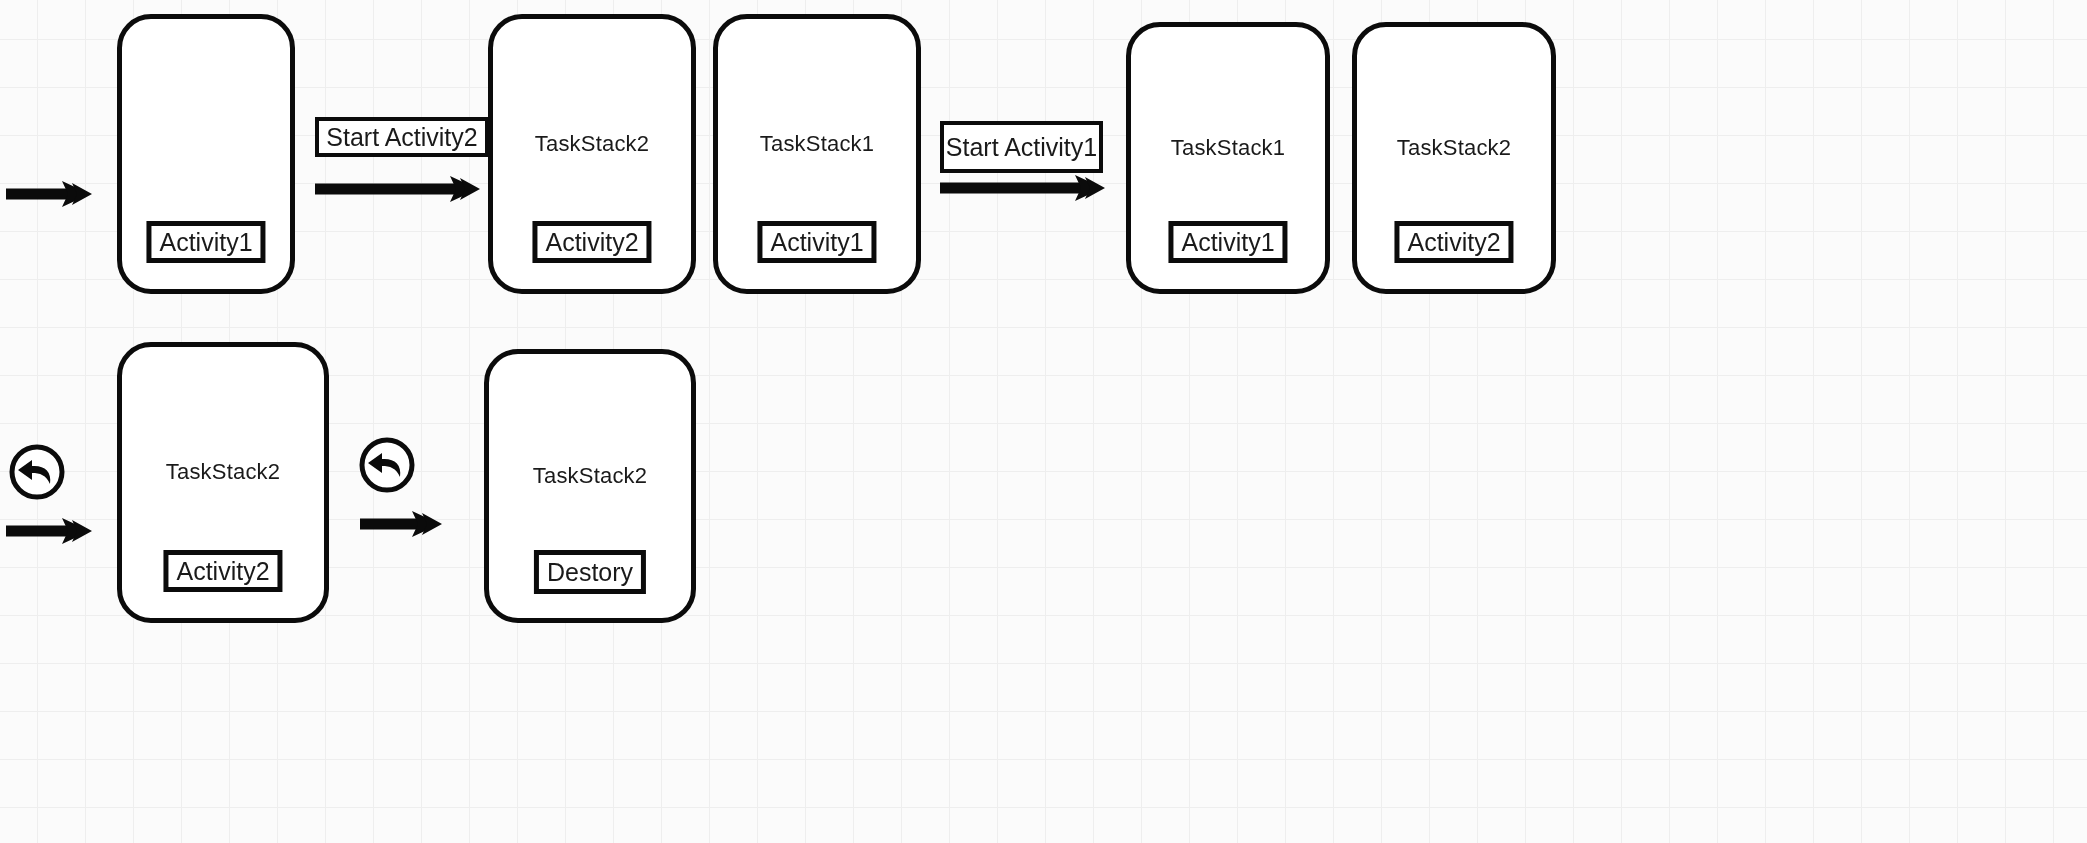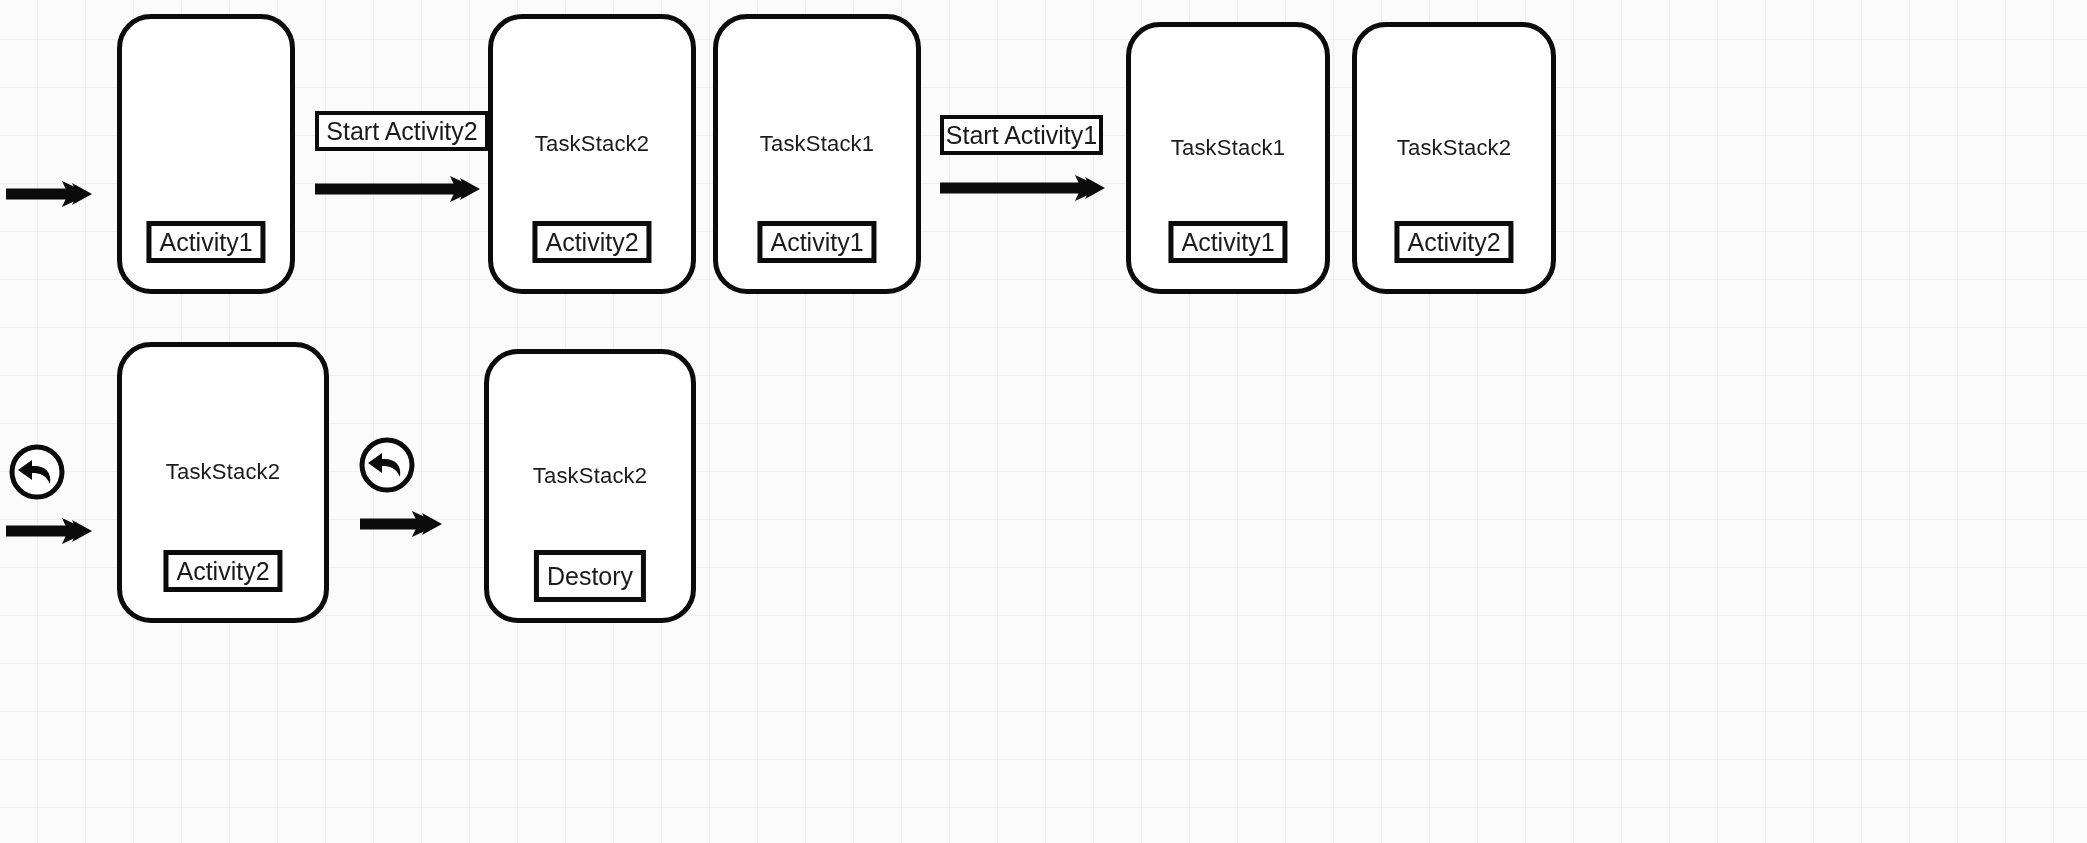--- a/index.html
+++ b/index.html
@@ -105,25 +105,25 @@
     <div class="chip" style="height: 40px; left: 50%; transform: translateX(-50%); top: 194px;">Activity2</div>
   </div>
 
   <div class="stack" id="stack-5" style="left: 117px; top: 342px; width: 212px; height: 281px;">
     <div class="stack-title" style="top: 112.07px;">TaskStack2</div>
     <div class="chip" style="height: 40px; left: 50%; transform: translateX(-50%); top: 203px;">Activity2</div>
   </div>
 
   <div class="stack" id="stack-6" style="left: 484px; top: 349px; width: 212px; height: 274px;">
     <div class="stack-title" style="top: 108.78px;">TaskStack2</div>
-    <div class="chip" style="height: 52px; left: 50%; transform: translateX(-50%); top: 196px;">Destory</div>
+    <div class="chip" style="height: 44px; left: 50%; transform: translateX(-50%); top: 196px;">Destory</div>
   </div>
 
-  <div class="edge-label" id="edge-label-0" style="left: 315px; top: 111px; width: 174px; height: 40px;">Start Activity2</div>
-  <div class="edge-label" id="edge-label-1" style="left: 940px; top: 115px; width: 163px; height: 40px;">Start Activity1</div>
+  <div class="edge-label" id="edge-label-0" style="left: 315px; top: 117px; width: 174px; height: 40px;">Start Activity2</div>
+  <div class="edge-label" id="edge-label-1" style="left: 940px; top: 121px; width: 163px; height: 52px;">Start Activity1</div>
 
   <div class="arrow" id="arrow-0" style="left: 6px; top: 178px;">
     <svg width="86" height="32" viewBox="0 0 86 32">
       <path d="M0 16 L62 16" stroke="#0b0b0b" stroke-width="11" fill="none"></path>
       <path d="M56 3 L84 16 L56 29 L62 16 Z" fill="#0b0b0b"></path>
       <path d="M66 5 L86 16 L66 27 L71 16 Z" fill="#0b0b0b"></path>
     </svg>
   </div>
   <div class="arrow" id="arrow-1" style="left: 315px; top: 173px;">
     <svg width="165" height="32" viewBox="0 0 165 32">

